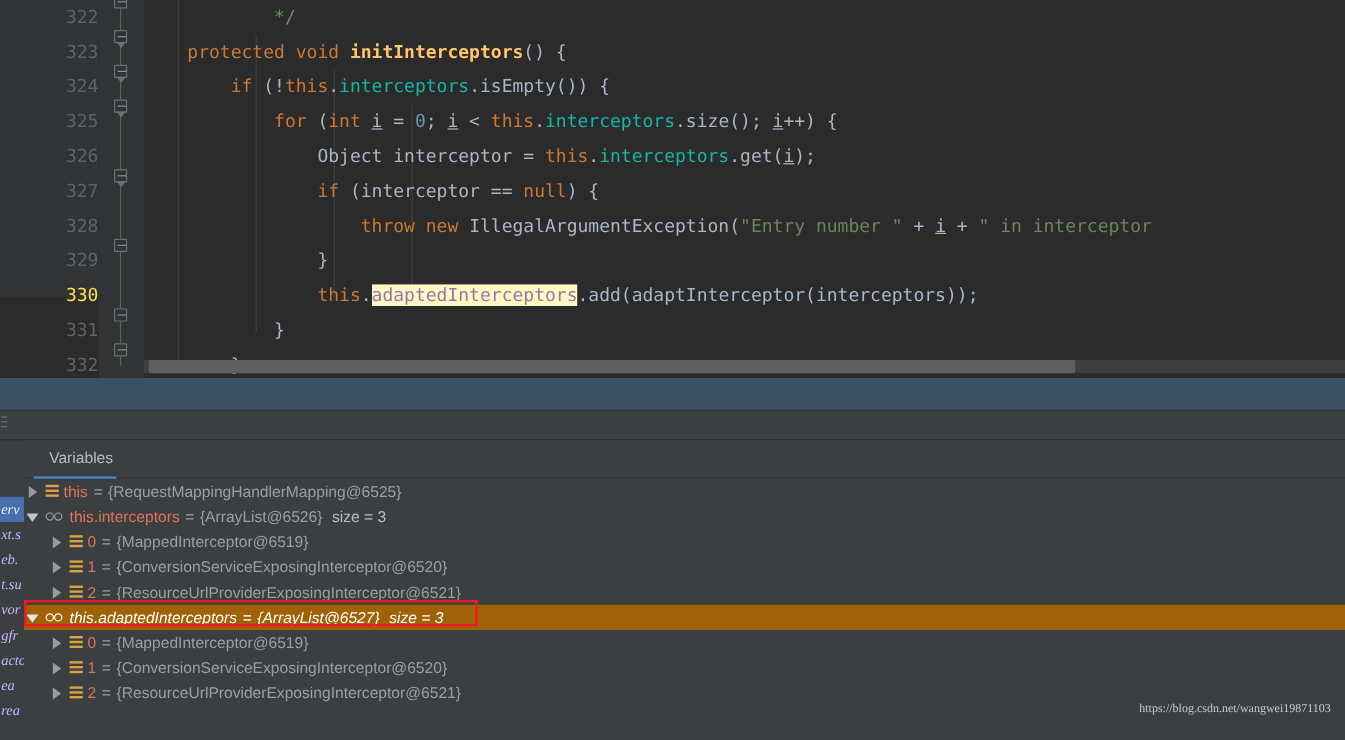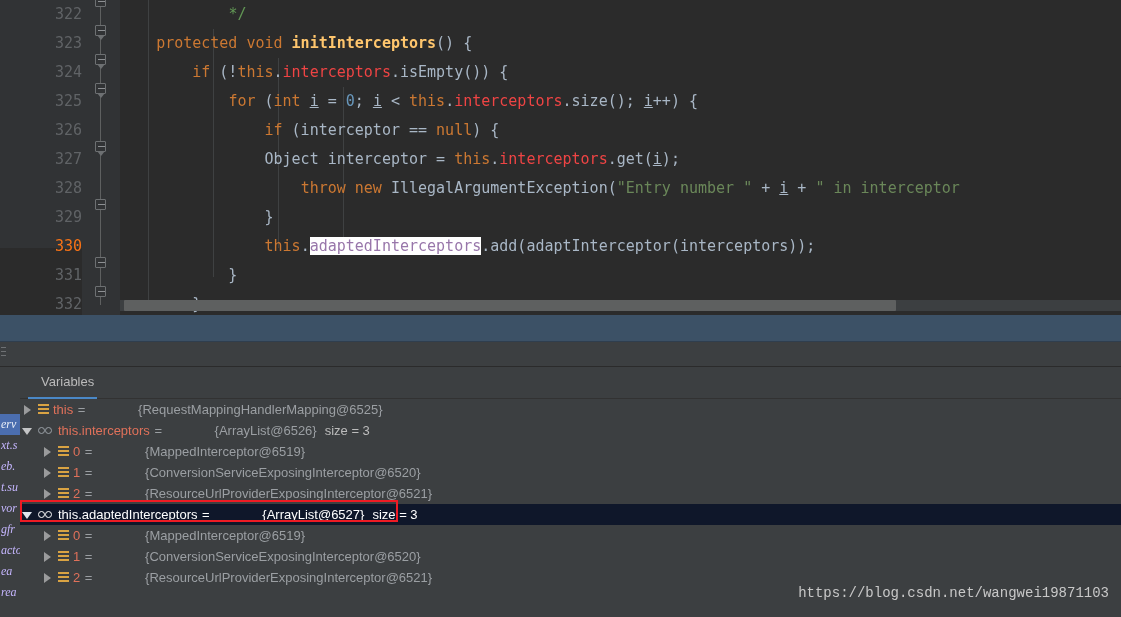--- a/index.html
+++ b/index.html
@@ -32,21 +32,21 @@
     position:relative; height:29px; line-height:29px; white-space:pre;
     font-family:"DejaVu Sans Mono","Liberation Mono",monospace;
     font-size:15px;
   }
   .ln {
     position:absolute; right:0; width:72px; text-align:right;
     height:29px; line-height:29px;
     font-family:"DejaVu Sans Mono","Liberation Mono",monospace;
     font-size:15px; color:#606366;
   }
-  .ln.cur { color:#f97316;text-align:right; }
+  .ln.cur { color:#fde047;text-align:right; }
   .lnrow { position:relative; height:29px; }
 
   
   .foldcol { position:absolute; left:0; top:0; width:38px; height:315px; }
   .foldline {
     position:absolute; left:18px; width:1px; background:#5e6060;
   }
   .foldbox {
     position:absolute; width:11px; height:11px; left:13px;
     border:1px solid #6d7072; background:#313335; border-radius:1px;
@@ -71,26 +71,26 @@
     background:#3a3a3a; top:217px;
   }
 
   
   .guide { position:absolute; width:1px; background:#3f4142; }
 
   
   .kw   { color:#cc7832; }
   .def  { color:#ffc66d; font-weight:bold; }
   .plain{ color:#a9b7c6; }
-  .fld  { color:#ef4444; }
+  .fld  { color:#14b8a6; }
   .str  { color:#6a8759; }
   .num  { color:#6897bb; }
   .cmt  { color:#629755; }
   .var-i{ color:#a9b7c6; text-decoration:underline; }
-  .sel  { background:#ffffff; color:#9876aa; }
+  .sel  { background:#fef9c3; color:#9876aa; }
 
   
   .hscroll-track {
     position:absolute; left:120px; top:300px; width:1001px; height:11px;
     background:#3c3f41;
   }
   .hscroll-thumb {
     position:absolute; left:124px; top:300px; width:772px; height:11px;
     background:#5e6060; border-radius:1px;
   }
@@ -148,21 +148,21 @@
     background:#4a88c7;
   }
   .vars-body {
     position:absolute; left:0; top:32px; width:1101px; height:218px;
     background:#3c3f41; overflow:hidden;
   }
   .vrow {
     position:relative; height:21px; line-height:21px; white-space:nowrap;
     font-size:13px; color:#bbbbbb;
   }
-  .vrow.selected { background:#0f172a; }
+  .vrow.selected { background:#a16207;font-style:italic; }
   .vrow.selected .vname,
   .vrow.selected .veq,
   .vrow.selected .vval,
   .vrow.selected .vsize,
   .vrow.selected .vidx { color:#ffffff; }
   .twisty {
     display:inline-block; width:11px; height:21px; vertical-align:top;
     position:relative;
   }
   .twisty.closed:after {
@@ -193,33 +193,33 @@
   .ico-watch b {
     position:absolute; top:7px; width:7px; height:7px; border-radius:50%;
     border:1.6px solid #9aa0a6; box-sizing:border-box;
   }
   .ico-watch b:nth-child(1){ left:0; }
   .ico-watch b:nth-child(2){ left:7px; }
   .vrow.selected .ico-watch b { border-color:#ffffff; }
   .vname { color:#e0715a; }
   .vidx  { color:#e0715a; }
   .veq   { color:#9b9fa3; padding:0 1px; }
-  .vval  { color:#9b9fa3;margin-left:48px; }
+  .vval  { color:#9b9fa3; }
   .vsize { color:#bcbcbc; padding-left:8px; }
   .vrow.selected .vsize { color:#ffffff; }
 
   .red-box {
     position:absolute; left:20px; top:500px; width:378px; height:22px;
     border:2px solid #ee1b24; pointer-events:none;
   }
 
   .watermark {
     position:absolute; right:12px; top:585px;
-    font-size:14px; color:#c8c8c8;
-    font-family:Liberation Mono, monospace;
+    font-size:10px; color:#c8c8c8;
+    font-family:Liberation Serif, serif;
   }
 </style>
 </head>
 <body>
 
 <div id="app">
 
   <div class="editor">
 
     <div class="cur-line-gutter"></div>
@@ -280,22 +280,22 @@
     <div class="code-area">
       <div class="guide" style="left:28px;top:0;height:305px;"></div>
       <div class="guide" style="left:93px;top:29px;height:248px;"></div>
       <div class="guide" style="left:158px;top:58px;height:190px;"></div>
       <div class="guide" style="left:223px;top:87px;height:161px;"></div>
       <div id="code-lines">
           <div class="line"><span class="plain">            </span><span class="cmt">*/</span></div>
           <div class="line"><span class="plain">    </span><span class="kw">protected</span><span class="plain"> </span><span class="kw">void</span><span class="plain"> </span><span class="def">initInterceptors</span><span class="plain">() {</span></div>
           <div class="line"><span class="plain">        </span><span class="kw">if</span><span class="plain"> (!</span><span class="kw">this</span><span class="plain">.</span><span class="fld">interceptors</span><span class="plain">.isEmpty()) {</span></div>
           <div class="line"><span class="plain">            </span><span class="kw">for</span><span class="plain"> (</span><span class="kw">int</span><span class="plain"> </span><span class="var-i">i</span><span class="plain"> = </span><span class="num">0</span><span class="plain">; </span><span class="var-i">i</span><span class="plain"> &lt; </span><span class="kw">this</span><span class="plain">.</span><span class="fld">interceptors</span><span class="plain">.size(); </span><span class="var-i">i</span><span class="plain">++) {</span></div>
+          <div class="line"><span class="plain">                Object interceptor = </span><span class="kw">this</span><span class="plain">.</span><span class="fld">interceptors</span><span class="plain">.get(</span><span class="var-i">i</span><span class="plain">);</span></div>
           <div class="line"><span class="plain">                </span><span class="kw">if</span><span class="plain"> (interceptor == </span><span class="kw">null</span><span class="plain">) {</span></div>
-          <div class="line"><span class="plain">                Object interceptor = </span><span class="kw">this</span><span class="plain">.</span><span class="fld">interceptors</span><span class="plain">.get(</span><span class="var-i">i</span><span class="plain">);</span></div>
           <div class="line"><span class="plain">                    </span><span class="kw">throw</span><span class="plain"> </span><span class="kw">new</span><span class="plain"> </span><span class="plain">IllegalArgumentException(</span><span class="str">"Entry number "</span><span class="plain"> + </span><span class="var-i">i</span><span class="plain"> + </span><span class="str">" in interceptor</span></div>
           <div class="line"><span class="plain">                }</span></div>
           <div class="line"><span class="plain">                </span><span class="kw">this</span><span class="plain">.</span><span class="sel">adaptedInterceptors</span><span class="plain">.add(adaptInterceptor(interceptors));</span></div>
           <div class="line"><span class="plain">            }</span></div>
           <div class="line"><span class="plain">        }</span></div>
         </div>
     </div>
 
     <div class="hscroll-track"></div>
     <div class="hscroll-thumb"></div>

